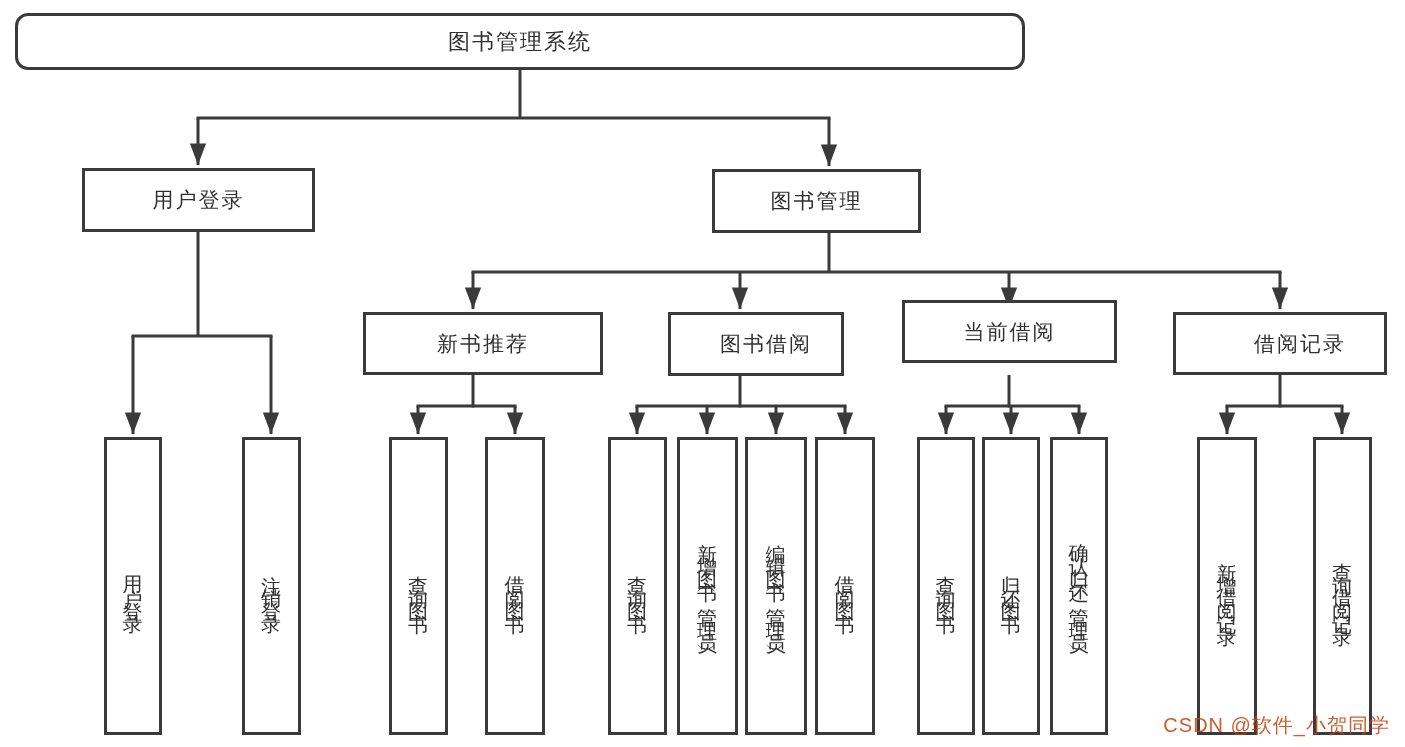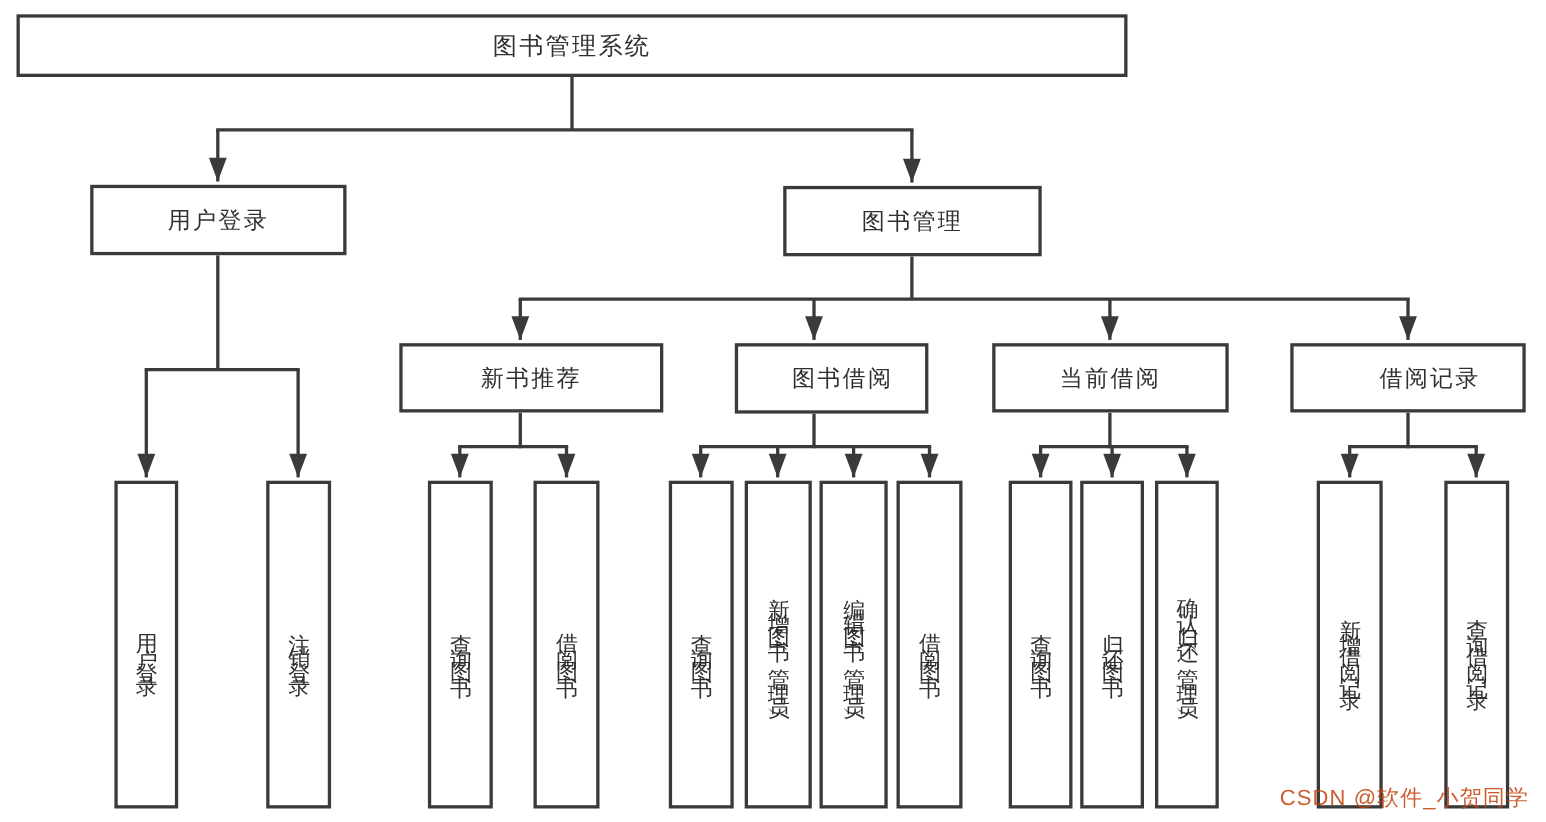--- a/index.html
+++ b/index.html
@@ -27,21 +27,21 @@
     display: flex;
     align-items: center;
     justify-content: center;
     color: #303030;
   }
   .h-node {
     font-size: 21px;
     letter-spacing: 2px;
     white-space: nowrap;
   }
-  .root-node { font-size: 22px; }
+  .root-node { font-size: 22px; border-radius: 13px; }
   .leaf span {
     writing-mode: vertical-rl;
     text-orientation: mixed;
     font-size: 20px;
     line-height: 1;
     letter-spacing: 13px;
     color: #303030;
   }
   .watermark {
     position: absolute;
@@ -117,25 +117,25 @@
       <line x1="1280" y1="375" x2="1280" y2="407.5"></line>
       <line x1="1225.5" y1="406" x2="1343.5" y2="406"></line>
       <line x1="1227" y1="406" x2="1227" y2="434" marker-end="url(#arrow)"></line>
       <line x1="1342" y1="406" x2="1342" y2="434" marker-end="url(#arrow)"></line>
     </g>
   </svg>
 
   <div class="node h-node root-node" style="left:15px; top:13px; width:1010px; height:57px;">图书管理系统</div>
 
   <div class="node h-node" style="left:82px; top:168px; width:233px; height:64px;">用户登录</div>
-  <div class="node h-node" style="left:712px; top:169px; width:235px; height:64px;text-align:center;">图书管理</div>
+  <div class="node h-node" style="left:712px; top:169px; width:209px; height:64px;text-align:center;">图书管理</div>
 
   <div class="node h-node" style="left:363px; top:312px; width:240px; height:63px;">新书推荐</div>
   <div class="node h-node" style="left:668px; top:312px; width:176px; height:64px;padding-left:20px;">图书借阅</div>
-  <div class="node h-node" style="left:902px; top:312px; width:215px; height:63px;">当前借阅</div>
+  <div class="node h-node" style="left:902px; top:300px; width:215px; height:63px;">当前借阅</div>
   <div class="node h-node" style="left:1173px; top:312px; width:214px; height:63px;padding-left:40px;">借阅记录</div>
 
   <div class="node leaf" style="left:104px; top:437px; width:58px; height:298px;">
     <span>用户登录</span>
   </div>
   <div class="node leaf" style="left:242px; top:437px; width:59px; height:298px;">
     <span>注销登录</span>
   </div>
 
   <div class="node leaf" style="left:389px; top:437px; width:59px; height:298px;">

